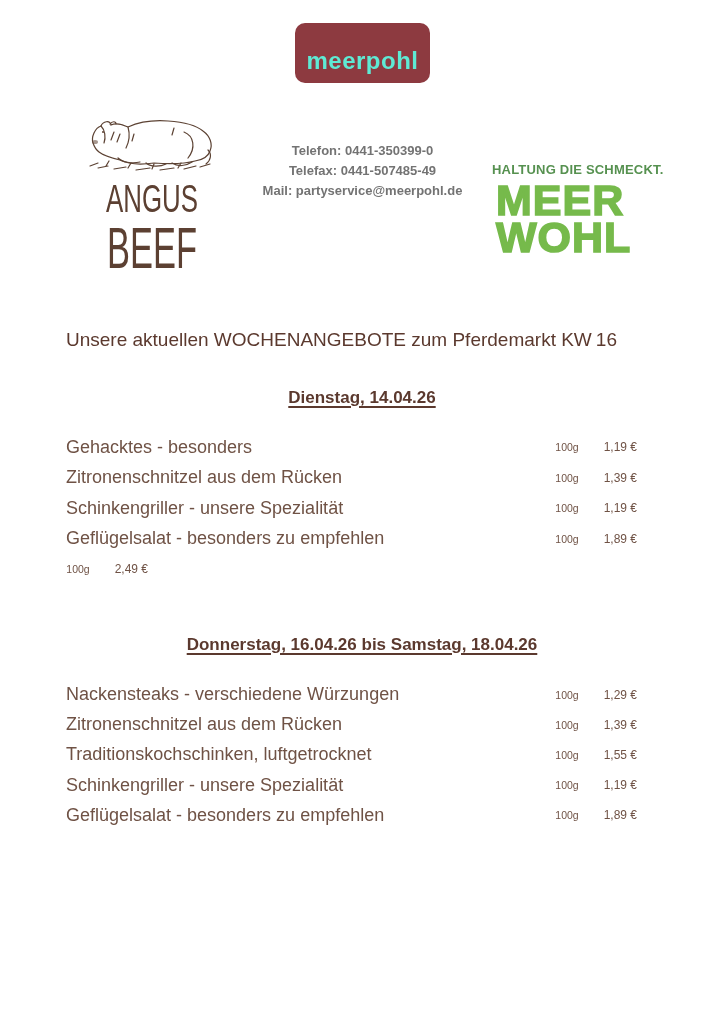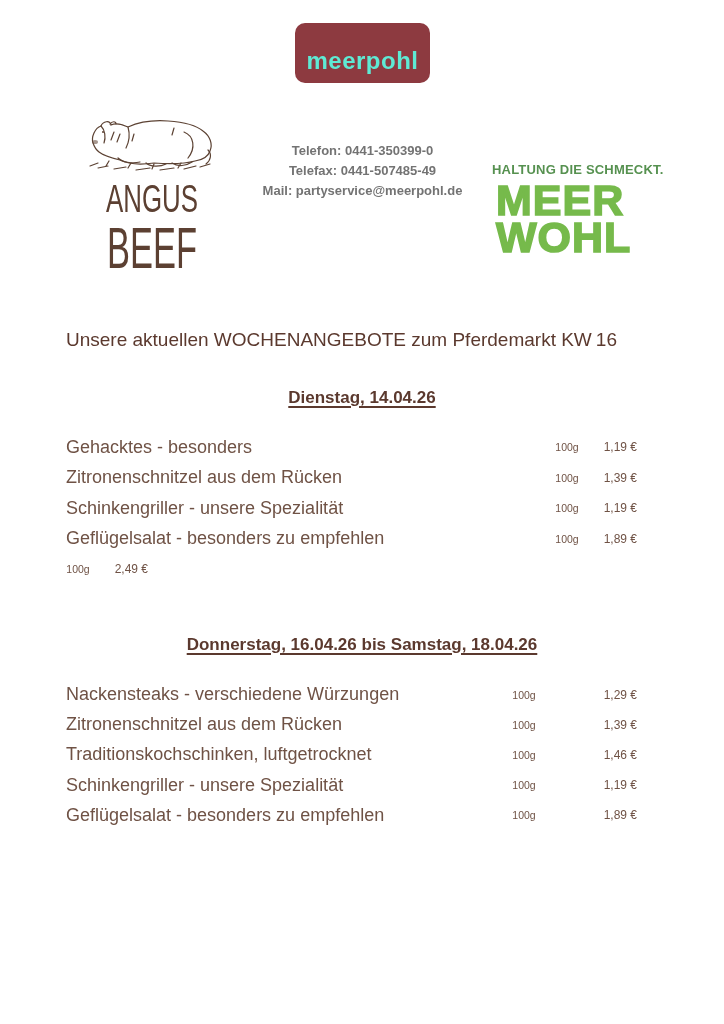--- a/index.html
+++ b/index.html
@@ -45,21 +45,21 @@
     text-decoration:underline;text-decoration-thickness:2px;text-underline-offset:3px;
   }
   .offer-list{margin:22px 87px 0 66px;}
   .offer-row{display:flex;align-items:center;height:30.5px;}
   .row-name{flex:1;color:#6f5245;font-size:18px;white-space:nowrap;}
   .row-note{color:#6f5245;font-size:14px;margin-left:4px;}
   .row-unit{width:24px;color:#6f5245;font-size:10.5px;text-align:center;margin-right:12px;}
   .row-price{width:46px;color:#6f5245;font-size:12px;text-align:right;white-space:nowrap;}
   .section-2{margin-top:50px;}
   .section-2 .offer-list{margin-top:23px;}
-  .section-2 .offer-row{height:30.2px;gap:43px;}
+  .section-2 .offer-row{height:30.2px;}
 </style>
 </head>
 <body>
 
 <div class="page">
 
   <div class="meerpohl-logo">
     <span>meerpohl</span>
   </div>
 
@@ -141,21 +141,21 @@
             <span class="row-price">1,29 €</span>
           </div>
           <div class="offer-row">
             <span class="row-name"><span>Zitronenschnitzel aus dem Rücken</span></span>
             <span class="row-unit">100g</span>
             <span class="row-price">1,39 €</span>
           </div>
           <div class="offer-row">
             <span class="row-name"><span>Traditionskochschinken, luftgetrocknet</span></span>
             <span class="row-unit">100g</span>
-            <span class="row-price">1,46 €</span>
+            <span class="row-price">1,55 €</span>
           </div>
           <div class="offer-row">
             <span class="row-name"><span>Schinkengriller - unsere Spezialität</span></span>
             <span class="row-unit">100g</span>
             <span class="row-price">1,19 €</span>
           </div>
           <div class="offer-row">
             <span class="row-name"><span>Geflügelsalat - besonders zu empfehlen</span></span>
             <span class="row-unit">100g</span>
             <span class="row-price">1,89 €</span>

